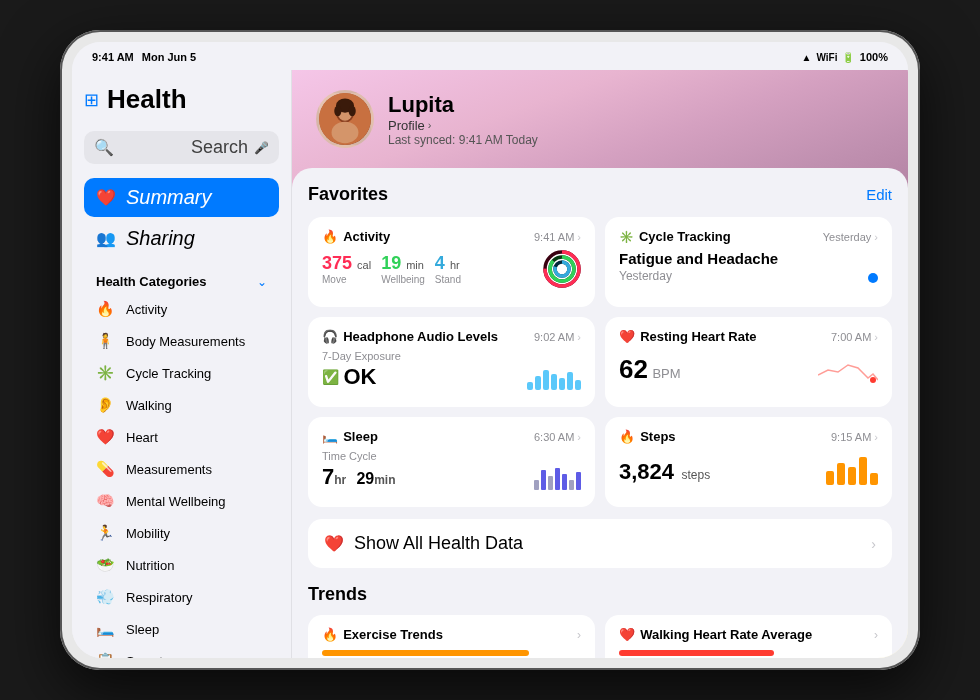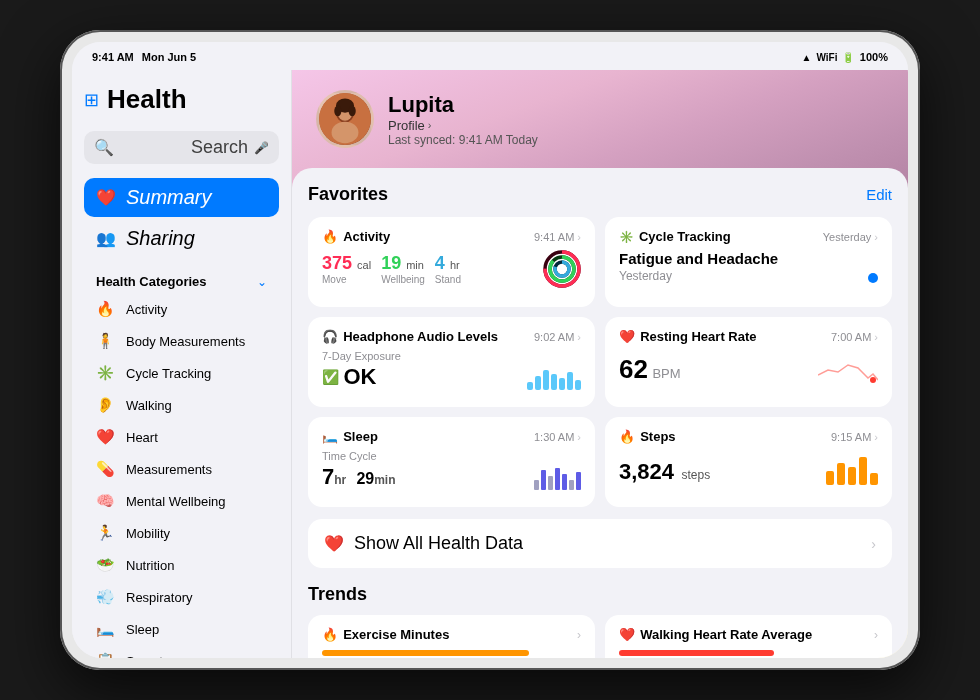--- a/index.html
+++ b/index.html
@@ -639,21 +639,21 @@
               </div>
             </div>
 
             <div class="card">
               <div class="card-header">
                 <span class="card-title">
                   <span style="color:#5e5ce6;">🛏️</span>
                   <span>Sleep</span>
                 </span>
                 <span class="card-time">
-                  <span>1:30 AM</span>
+                  <span>6:30 AM</span>
                   <span style="color:#c7c7cc;">›</span>
                 </span>
               </div>
               <div class="card-body">
                 <div>
                   <div class="exposure-label">Time Cycle</div>
                   <div>
                     <span class="sleep-val">
                       <span>7</span><span class="sleep-unit">hr</span>
                     </span>
@@ -708,21 +708,21 @@
             <span class="show-all-label">Show All Health Data</span>
             <span style="color:#c7c7cc; font-size:14px;">›</span>
           </div>
 
           <div class="trends-title">Trends</div>
           <div class="trends-grid">
             <div class="trend-card">
               <div class="trend-header">
                 <span class="trend-title">
                   <span style="color:#ff9500;">🔥</span>
-                  <span>Exercise Minutes</span>
+                  <span>Exercise Trends</span>
                 </span>
                 <span style="color:#c7c7cc; font-size:12px;">›</span>
               </div>
               <div class="trend-bar"></div>
             </div>
             <div class="trend-card">
               <div class="trend-header">
                 <span class="trend-title">
                   <span style="color:#ff3b30;">❤️</span>
                   <span>Walking Heart Rate Average</span>

